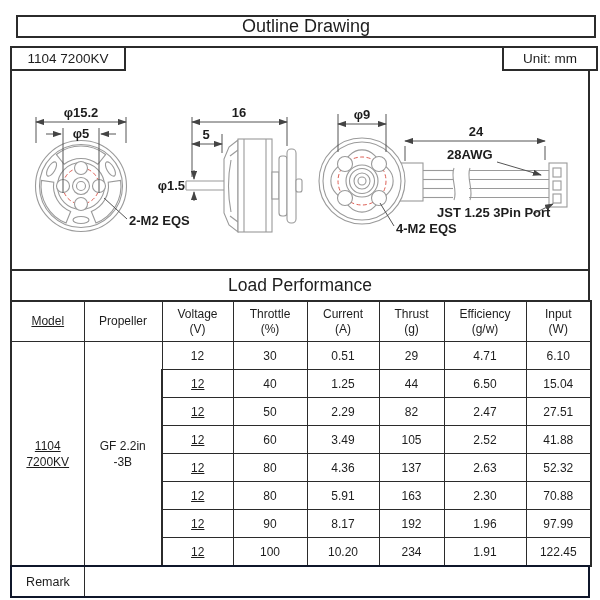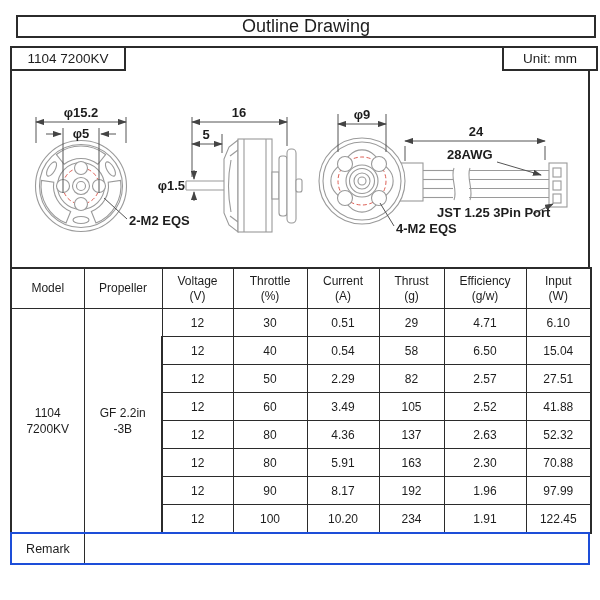--- a/index.html
+++ b/index.html
@@ -22,23 +22,23 @@
   #perf-section{position:absolute;left:10px;top:269px;width:580px;box-sizing:border-box;}
   #perf-title{border:2px solid #2b2b2b;height:33px;box-sizing:border-box;display:flex;
               align-items:center;justify-content:center;font-size:17.5px;background:#fff;}
   table{border-collapse:collapse;table-layout:fixed;width:580px;margin-top:-2px;}
   th,td{border:1.5px solid #2b2b2b;text-align:center;vertical-align:middle;
         font-weight:400;padding:0;background:#fff;}
   thead th{height:39px;font-size:12px;line-height:1.25;border-top-width:2px;}
   tbody td{height:27px;font-size:12px;margin-left:16px;}
   td.cell-model,td.cell-prop{padding:0 14px;line-height:1.35;}
   table tr:last-child td{border-bottom-width:2px;}
-  th:first-child,td:first-child{border-left-width:2px;}
+  th:first-child,td:first-child{border-left-width:2px;text-decoration:underline;}
   th:last-child,td:last-child{border-right-width:2px;}
-  #remark-row{display:flex;border:2px solid #1d4ed8;margin-top:-2px;height:33px;
+  #remark-row{display:flex;border:2px solid #0f172a;margin-top:-2px;height:33px;
               box-sizing:border-box;background:#fff;}
   #remark-label{width:73px;border-right:1.5px solid #2b2b2b;display:flex;align-items:center;
                 justify-content:center;font-size:12.5px;box-sizing:border-box;}
   #remark-text{flex:1;display:flex;align-items:center;padding-left:12px;font-size:12.5px;}
 </style>
 </head>
 <body>
 
 <div id="page">
 
@@ -168,20 +168,21 @@
       <line class="dimline" x1="497" y1="162" x2="541" y2="175" marker-end="url(#arr)"></line>
       <text class="dim" x="447" y="159">28AWG</text>
       <line class="dimline" x1="533" y1="214" x2="553" y2="204" marker-end="url(#arr)"></line>
       <text class="dim" x="437" y="217">JST 1.25 3Pin Port</text>
       <line class="dimline" x1="394" y1="226" x2="380" y2="203"></line>
       <text class="dim" x="396" y="233">4-M2 EQS</text>
     </g>
   </svg>
 
   <div id="perf-section">
+    <div id="perf-title">Load Performance</div>
     <table>
       <colgroup>
         <col style="width:73px">
           <col style="width:78px">
           <col style="width:71px">
           <col style="width:74px">
         <col style="width:72px">
           <col style="width:65px">
           <col style="width:82px">
           <col style="width:65px">
@@ -205,31 +206,31 @@
             <td>12</td>
             <td>30</td>
             <td>0.51</td>
             <td>29</td>
             <td>4.71</td>
             <td>6.10</td>
           </tr>
           <tr>
             <td>12</td>
             <td>40</td>
-            <td>0.54</td>
-            <td>58</td>
+            <td>1.25</td>
+            <td>44</td>
             <td>6.50</td>
             <td>15.04</td>
           </tr>
           <tr>
             <td>12</td>
             <td>50</td>
             <td>2.29</td>
             <td>82</td>
-            <td>2.57</td>
+            <td>2.47</td>
             <td>27.51</td>
           </tr>
           <tr>
             <td>12</td>
             <td>60</td>
             <td>3.49</td>
             <td>105</td>
             <td>2.52</td>
             <td>41.88</td>
           </tr>

